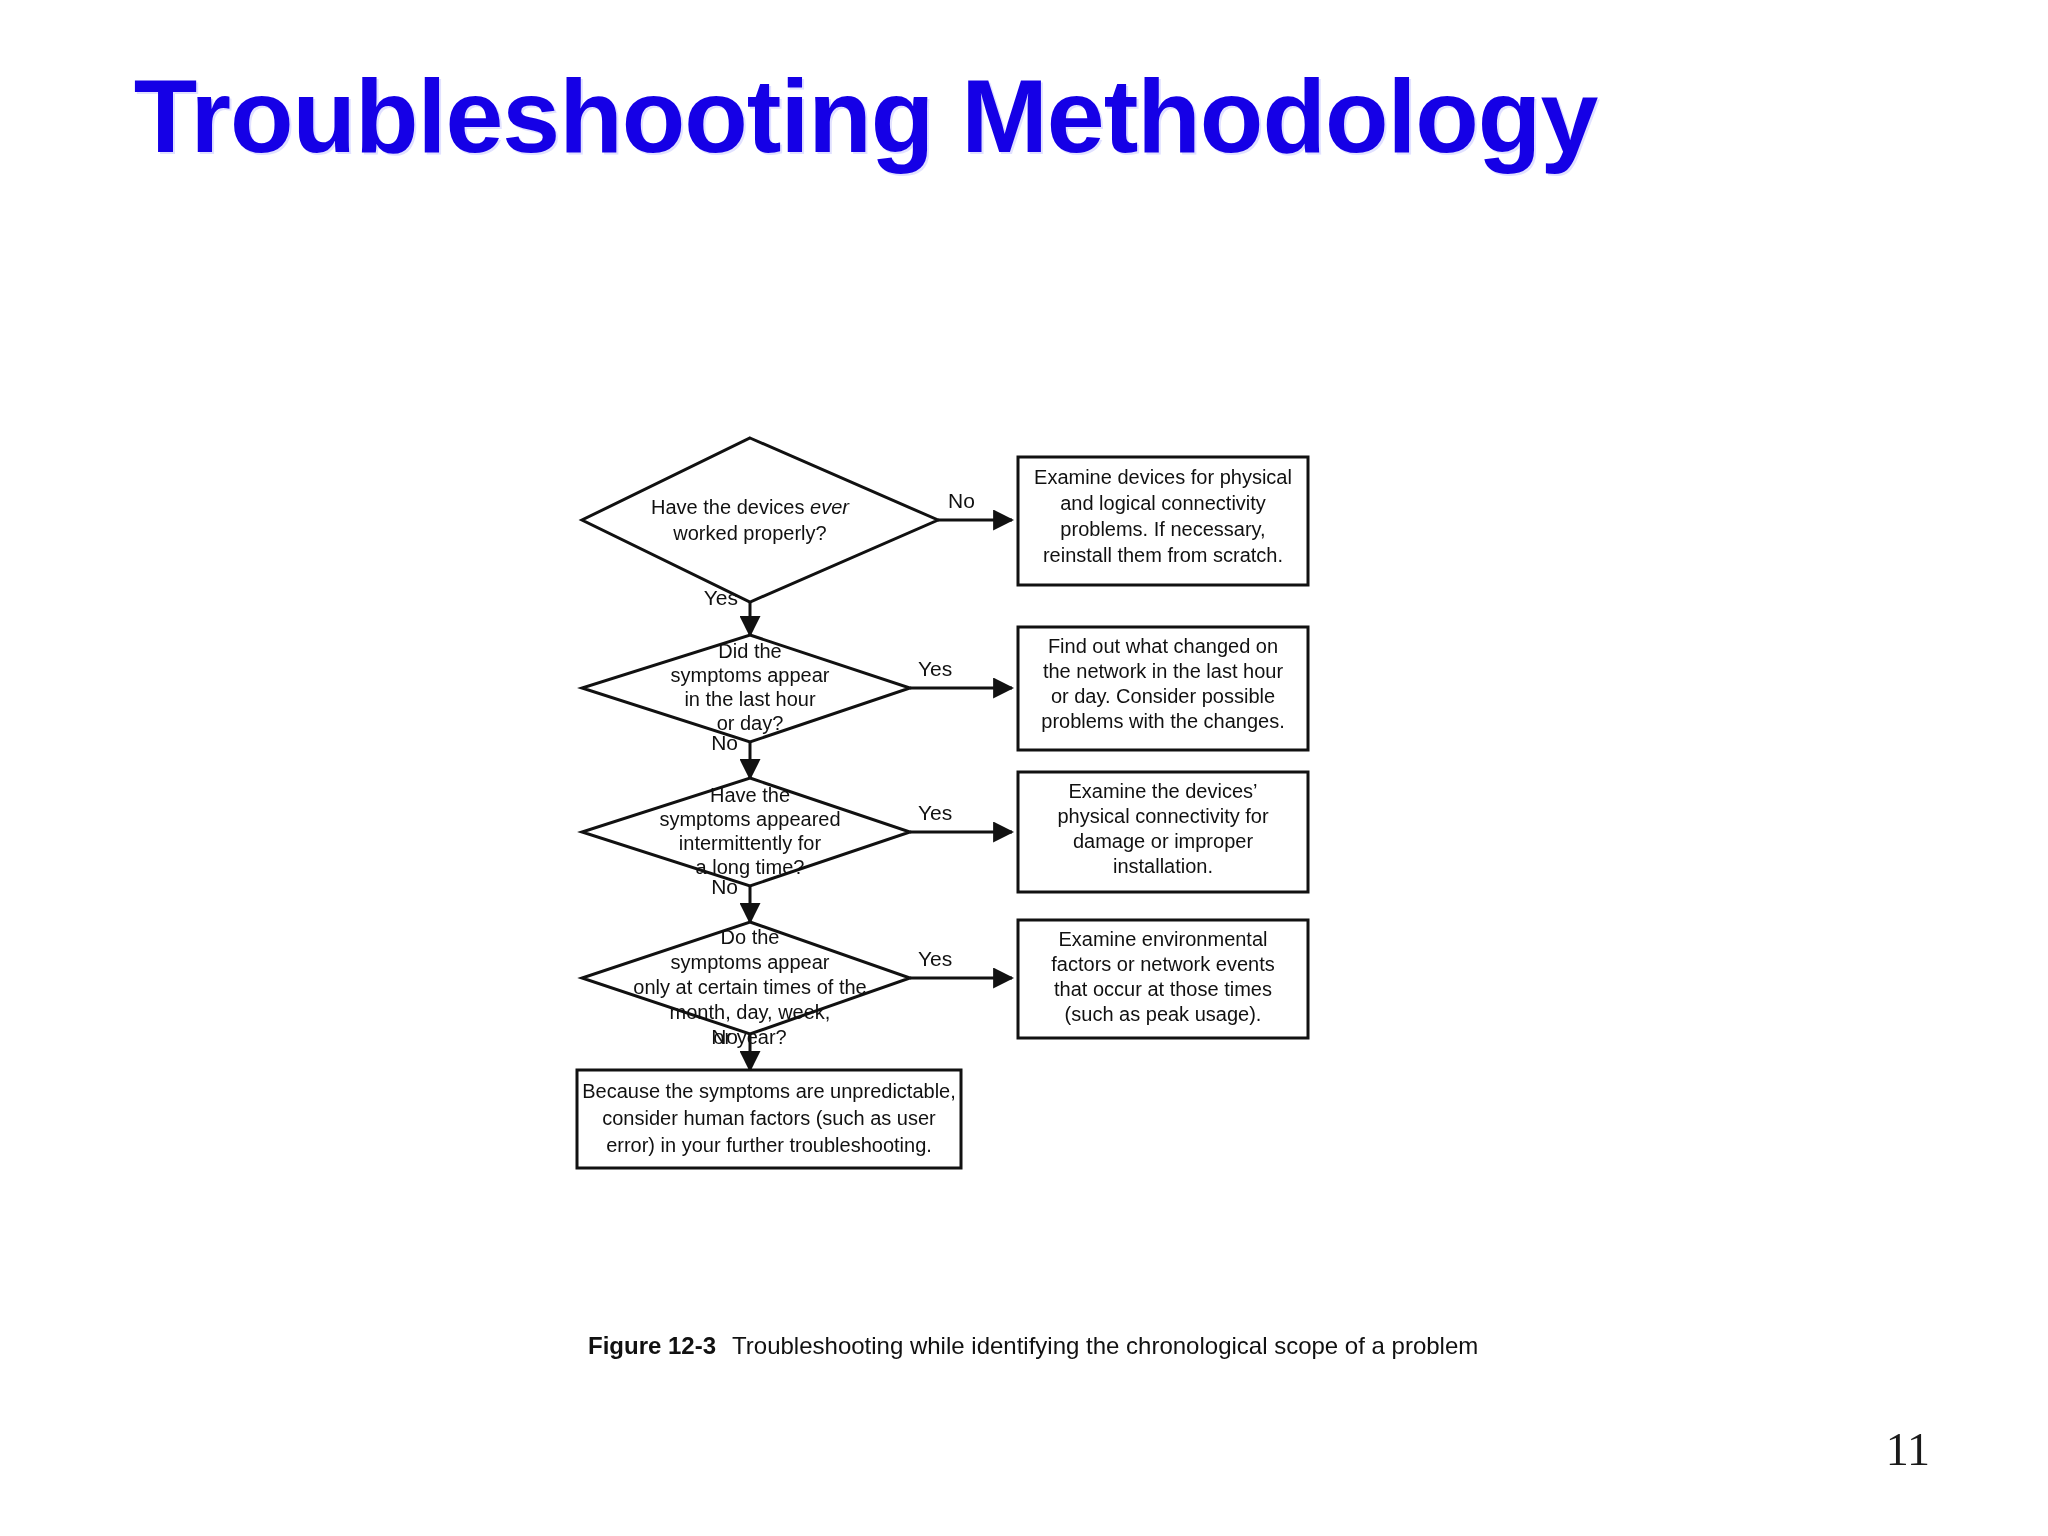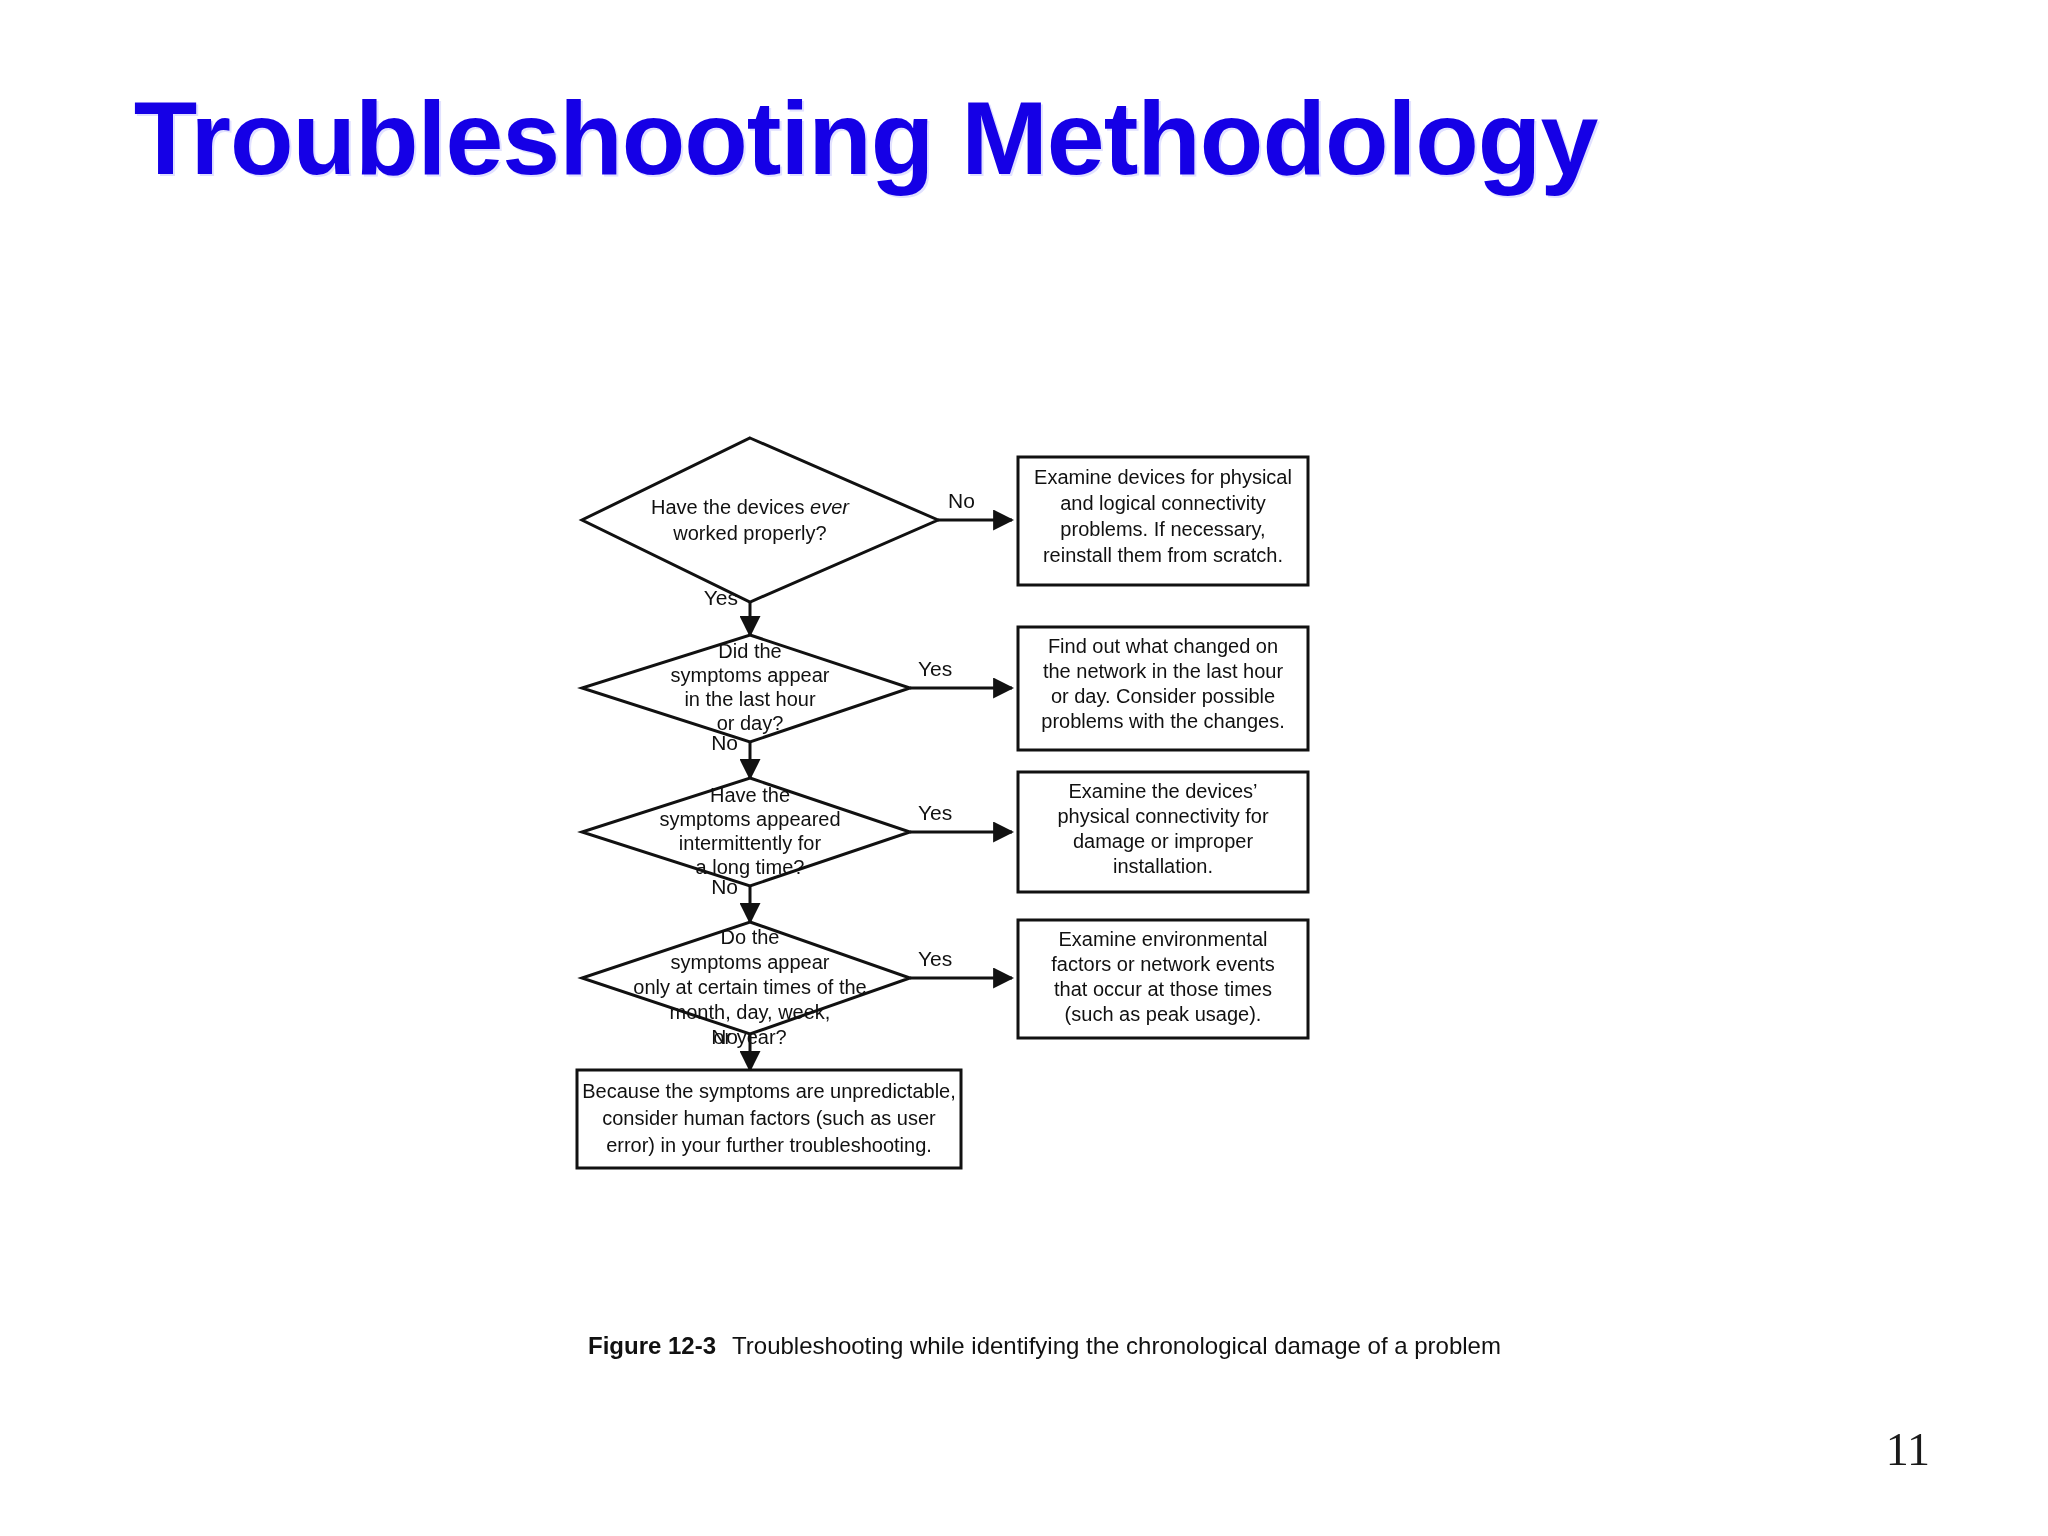--- a/index.html
+++ b/index.html
@@ -12,21 +12,21 @@
     height: 1536px;
     position: relative;
     overflow: hidden;
     font-family: "Liberation Sans", sans-serif;
   }
 
   
   #slide-title {
     position: absolute;
     left: 0;
-    top: 82px;
+    top: 60px;
     width: 1731px;
     text-align: center;
     color: #1500E6;
     font-family: "Liberation Sans", sans-serif;
     font-weight: bold;
     font-size: 104px;
     line-height: 1.08;
     letter-spacing: -1px;
     text-shadow: 2px 2px 0 rgba(200,200,255,0.55);
     -webkit-font-smoothing: antialiased;
@@ -167,16 +167,16 @@
     <text class="svg-text node-text" x="603" y="591" text-anchor="middle">(such as peak usage).</text>
 
     <rect x="17" y="640" width="384" height="98" fill="#ffffff" stroke="#111111" stroke-width="3"></rect>
     <text class="svg-text node-text" x="209" y="668" text-anchor="middle">Because the symptoms are unpredictable,</text>
     <text class="svg-text node-text" x="209" y="695" text-anchor="middle">consider human factors (such as user</text>
     <text class="svg-text node-text" x="209" y="722" text-anchor="middle">error) in your further troubleshooting.</text>
   </svg>
 </div>
 
 <div id="figure-caption">
-  <span class="fig-label">Figure 12-3</span><span>Troubleshooting while identifying the chronological damage of a problem</span>
+  <span class="fig-label">Figure 12-3</span><span>Troubleshooting while identifying the chronological scope of a problem</span>
 </div>
 
 <div id="page-number">11</div>
 
 </body></html>

